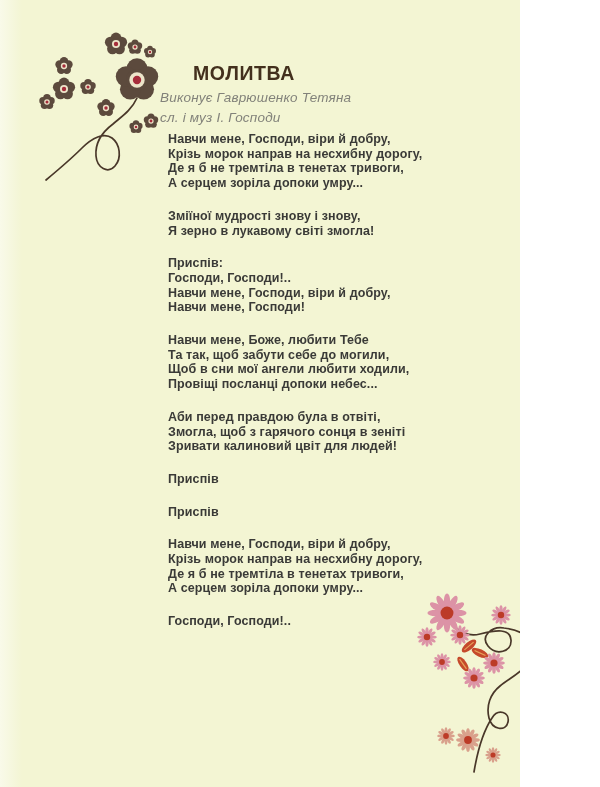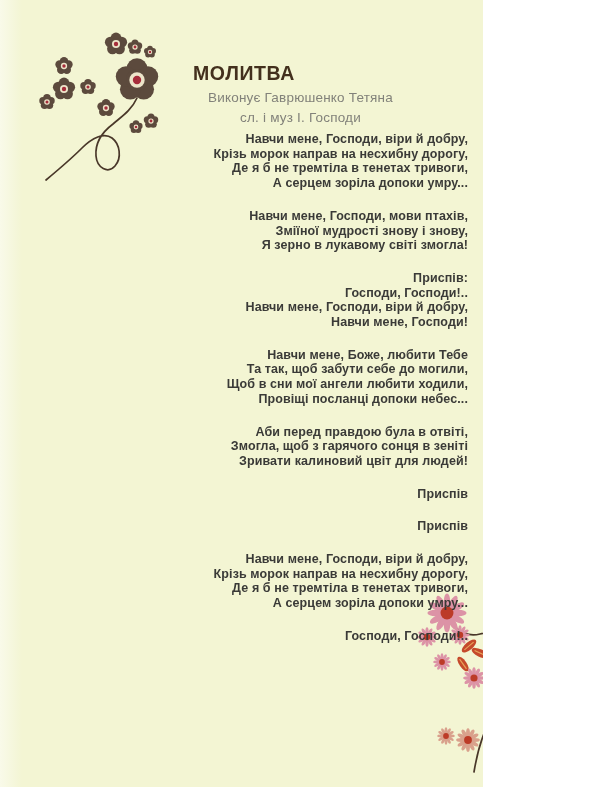--- a/index.html
+++ b/index.html
@@ -3,46 +3,46 @@
 <meta charset="utf-8">
 <style>
   :root{
     --bg:#f3f5d3; --title:#43301d; --muted:#82827a; --body:#3a3a37;
     --petal-brown:#5c4a3d; --cream:#ece4c9; --red:#a62c3a;
     --petal-pink:#dc93a6; --petal-salmon:#d9a18c; --daisy-center:#bc3b27;
     --leaf:#c5492b; --leaf-vein:#e8a45c; --stem:#493729;
   }
   html,body{margin:0;padding:0;}
   .page{
-    position:relative; width:483px; height:787px; overflow:hidden;
+    position:relative; width:520px; height:787px; overflow:hidden;
     background:var(--bg);
     font-family:"Liberation Sans", sans-serif;
   }
   .scan-edge{
     position:absolute; left:0; top:0; width:22px; height:100%;
     background:linear-gradient(to right, rgba(255,255,255,.5), rgba(255,255,255,0));
     pointer-events:none;
   }
   .ornament{position:absolute; pointer-events:none;}
   .ornament.tl{left:0; top:0;}
   .ornament.br{left:400px; top:580px;}
   .title{
     position:absolute; left:193px; top:62px;
     font-size:19.5px; font-weight:bold; letter-spacing:.6px;
     color:var(--title);
   }
   .subtitle{
     position:absolute; left:160px; top:88px; width:281px;
-    text-align:center; font-size:13.5px; line-height:20px;
-    color:var(--muted); letter-spacing:.2px;
+    text-align:left; font-size:13.5px; line-height:20px;
+    color:var(--muted); letter-spacing:.2px;font-style:italic;
   }
   .lyrics{
     position:absolute; left:168px; top:132px; width:300px;
     font-size:12.5px; font-weight:bold; line-height:14.7px;
-    color:var(--body); letter-spacing:.1px;text-align:right;
+    color:var(--body); letter-spacing:.1px;
   }
   .stanza{margin:0 0 18px 0;}
 </style>
 </head>
 <body>
 
 <div class="page">
 
   <div class="scan-edge"></div>
 
@@ -136,21 +136,20 @@
   </div>
 
   <div class="lyrics">
       <div class="stanza">
         <div class="line">Навчи мене, Господи, віри й добру,</div>
         <div class="line">Крізь морок направ на несхибну дорогу,</div>
         <div class="line">Де я б не тремтіла в тенетах тривоги,</div>
         <div class="line">А серцем зоріла допоки умру...</div>
       </div>
       <div class="stanza">
-        <div class="line">Навчи мене, Господи, мови птахів,</div>
         <div class="line">Зміїної мудрості знову і знову,</div>
         <div class="line">Я зерно в лукавому світі змогла!</div>
       </div>
       <div class="stanza">
         <div class="line">Приспів:</div>
         <div class="line">Господи, Господи!..</div>
         <div class="line">Навчи мене, Господи, віри й добру,</div>
         <div class="line">Навчи мене, Господи!</div>
       </div>
       <div class="stanza">

